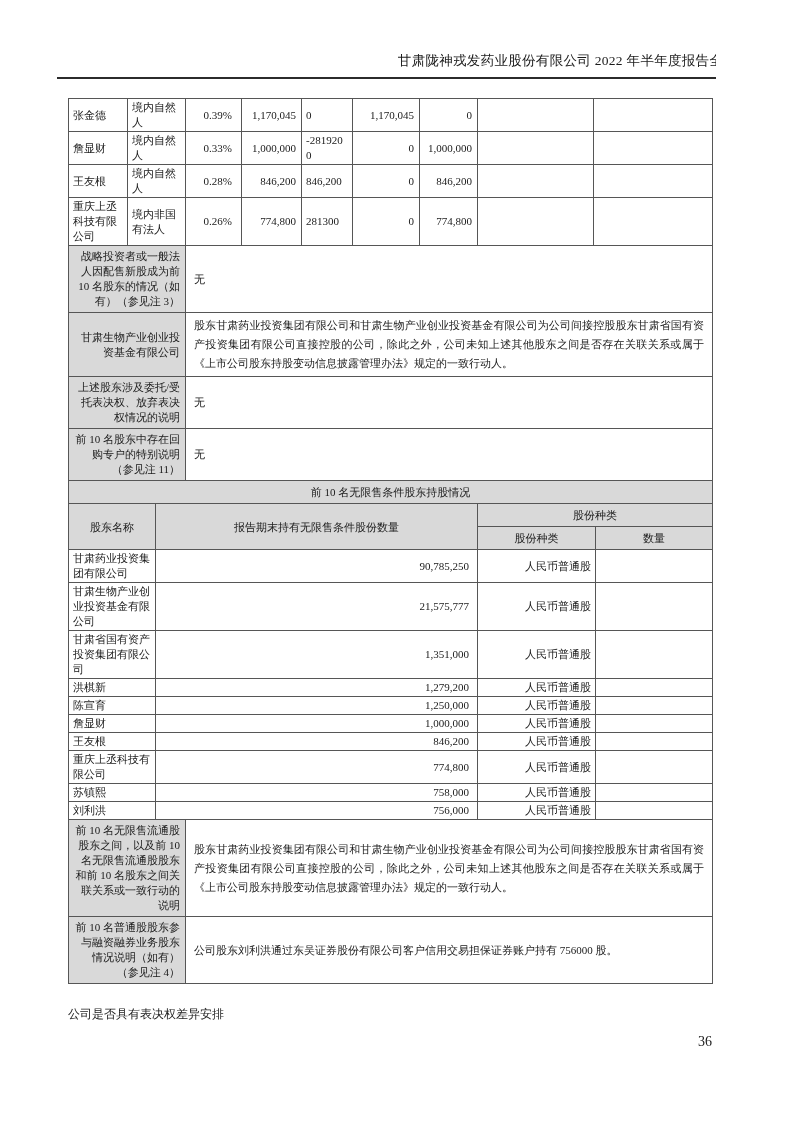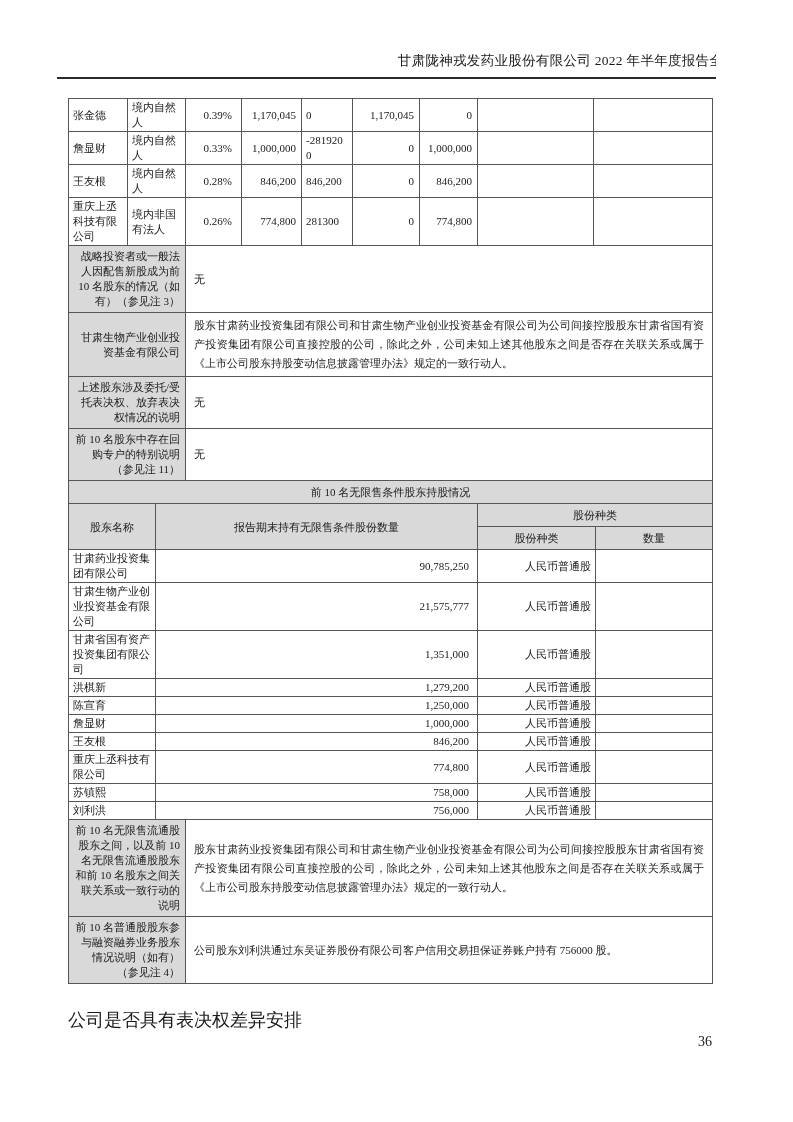--- a/index.html
+++ b/index.html
@@ -41,21 +41,21 @@
   td.pct{text-align:right;padding-right:9px;}
   td.num{text-align:right;padding-right:5px;}
   td.chg{text-align:left;}
   td.lbl{background:var(--header-bg);padding:3px 5px;line-height:15px;text-align:right;}
   td.val{padding:3px 8px;line-height:19px;text-align:justify;}
   td.section-hdr{background:var(--header-bg);text-align:center;height:20px;line-height:16px;}
   td.hdr{background:var(--header-bg);text-align:center;height:20px;line-height:16px;}
   td.qty{text-align:right;padding-right:8px;}
   td.cls{text-align:right;padding-left:8px;}
   td.empty{}
-  .footer-block{margin-top:28px;font-size:18px;}
+  .footer-block{margin-top:22px;font-size:12px;}
   .voting-q{line-height:17px;}
   .page-number{
     position:absolute;left:698px;top:1034px;width:30px;
     font-size:14px;text-align:left;
   }
 </style>
 </head>
 <body>
 
 <div class="page">

